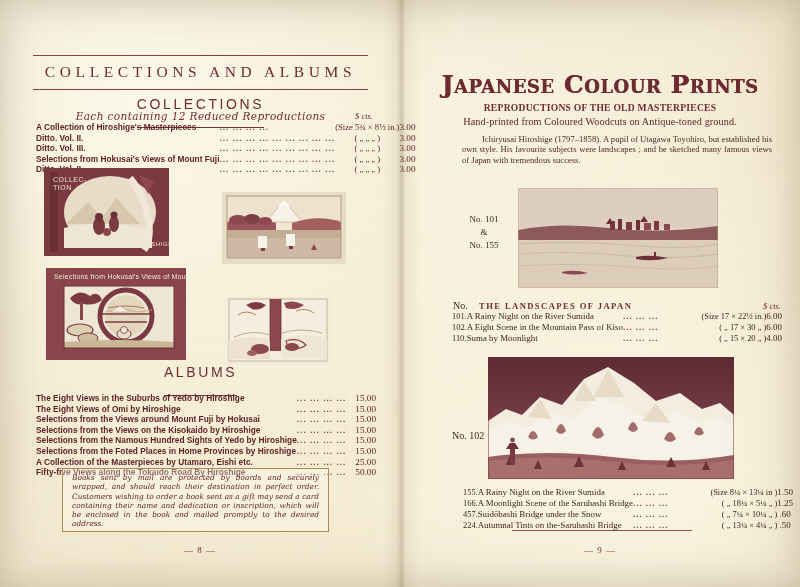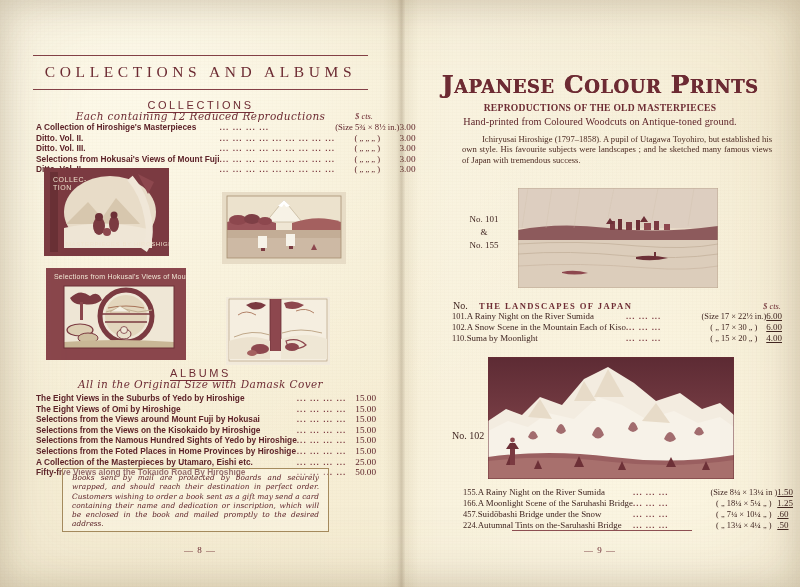--- a/index.html
+++ b/index.html
@@ -32,22 +32,22 @@
   .page-right{left:400px;width:400px;}
 
   
   .lp-title-wrap{position:absolute;left:33px;top:55px;width:335px;}
   .rule{border:0;border-top:1.6px solid #7a3139;margin:0;opacity:.92;}
   .rule-thin{border:0;border-top:1px solid #7a3139;margin:0;opacity:.85;}
   .lp-title{font-size:15.5px;letter-spacing:4.6px;text-align:center;
     padding:7px 0 8px;color:#6d2b33;font-family:"Liberation Serif",serif;}
 
   .sec-head{text-align:center;font-family:"Liberation Sans",sans-serif;
-    font-size:11px;letter-spacing:2.6px;color:#6d2b33;font-weight:400;
-    display:inline-block;border-bottom:1.3px solid #7a3139;padding-bottom:1px;}
+    font-size:14px;letter-spacing:2.6px;color:#6d2b33;font-weight:400;
+    display:inline-block;border-bottom:1.3px solid #7a3139;padding-bottom:15px;}
   .sec-head-row{text-align:center;}
 
   .script{text-align:center;font-family:"DejaVu Serif",serif;font-style:italic;
     font-size:10.5px;color:#6d2b33;letter-spacing:.4px;}
 
   .price-head{font-family:"Liberation Serif",serif;font-style:italic;
     font-size:8.5px;color:#6d2b33;}
 
   table.lst{border-collapse:collapse;width:100%;font-family:"Liberation Sans",sans-serif;
     font-size:8.3px;color:#5d2329;font-weight:bold;}
@@ -79,22 +79,22 @@
   .bio{font-family:"Liberation Serif",serif;font-size:8.6px;line-height:10.4px;
     color:#4c2a22;text-align:justify;}
   .bio .ind{display:inline-block;width:20px;}
 
   table.rlst{border-collapse:collapse;width:100%;font-family:"Liberation Serif",serif;
     font-size:8.9px;color:#3f2420;}
   table.rlst td{padding:0;line-height:11px;white-space:nowrap;vertical-align:baseline;}
   td.no{width:24px;font-size:8.4px;}
   .hdr-land{font-family:Liberation Serif, serif;font-weight:bold;font-size:8.6px;
     letter-spacing:1.4px;color:#6d2b33;}
-  td.rsz{font-size:8.4px;text-align:center;}
-  td.rpr{text-align:left;font-size:9px;padding-left:5px;text-decoration:underline;}
+  td.rsz{font-size:8.4px;text-align:right;}
+  td.rpr{text-align:center;font-size:9px;padding-left:5px;}
 </style>
 </head>
 <body>
 
 <div id="spread">
   <div class="paper-bg"></div>
   <div class="grain"></div>
 
   <div class="page page-left">
 
@@ -235,23 +235,20 @@
         <path d="M70 14 Q80 10 88 16" stroke="#a9755a" stroke-width=".9" fill="none"></path>
         <path d="M12 18 Q20 12 30 18" stroke="#a9755a" stroke-width=".9" fill="none"></path>
         <ellipse cx="26" cy="56" rx="5" ry="3" fill="#a4605f"></ellipse>
       </svg>
     </div>
 
     <div style="position:absolute;left:33px;top:363px;width:335px;" class="sec-head-row">
       <span class="sec-head">ALBUMS</span>
     </div>
 
-    <div style="position:absolute;left:33px;top:378px;width:335px;">
-      <div class="script">All in the Original Size with Damask Cover</div>
-    </div>
 
     <div style="position:absolute;left:36px;top:393px;width:340px;">
       <table class="lst">
         <tbody id="albums-body">
             <tr>
               <td>The Eight Views in the Suburbs of Yedo by Hiroshige</td>
               <td class="dots" style="width:100%;"> ... ... ... ... </td>
               <td class="pr">15.00</td>
             </tr>
             <tr>
@@ -377,21 +374,21 @@
           <tbody id="landscapes-body">
             <tr>
               <td class="no">101.</td>
               <td>A Rainy Night on the River Sumida</td>
               <td class="dots" style="width:100%;"> ... ... ... </td>
               <td class="rsz">(Size 17 × 22½ in.)</td>
               <td class="rpr">6.00</td>
             </tr>
             <tr>
               <td class="no">102.</td>
-              <td>A Snow Scene in the Mountain Each of Kiso</td>
+              <td>A Eight Scene in the Mountain Pass of Kiso</td>
               <td class="dots" style="width:100%;"> ... ... ... </td>
               <td class="rsz">(  „    17 × 30    „  )</td>
               <td class="rpr">6.00</td>
             </tr>
             <tr>
               <td class="no">110.</td>
               <td>Suma by Moonlight</td>
               <td class="dots" style="width:100%;"> ... ... ... </td>
               <td class="rsz">(  „    15 × 20    „  )</td>
               <td class="rpr">4.00</td>

